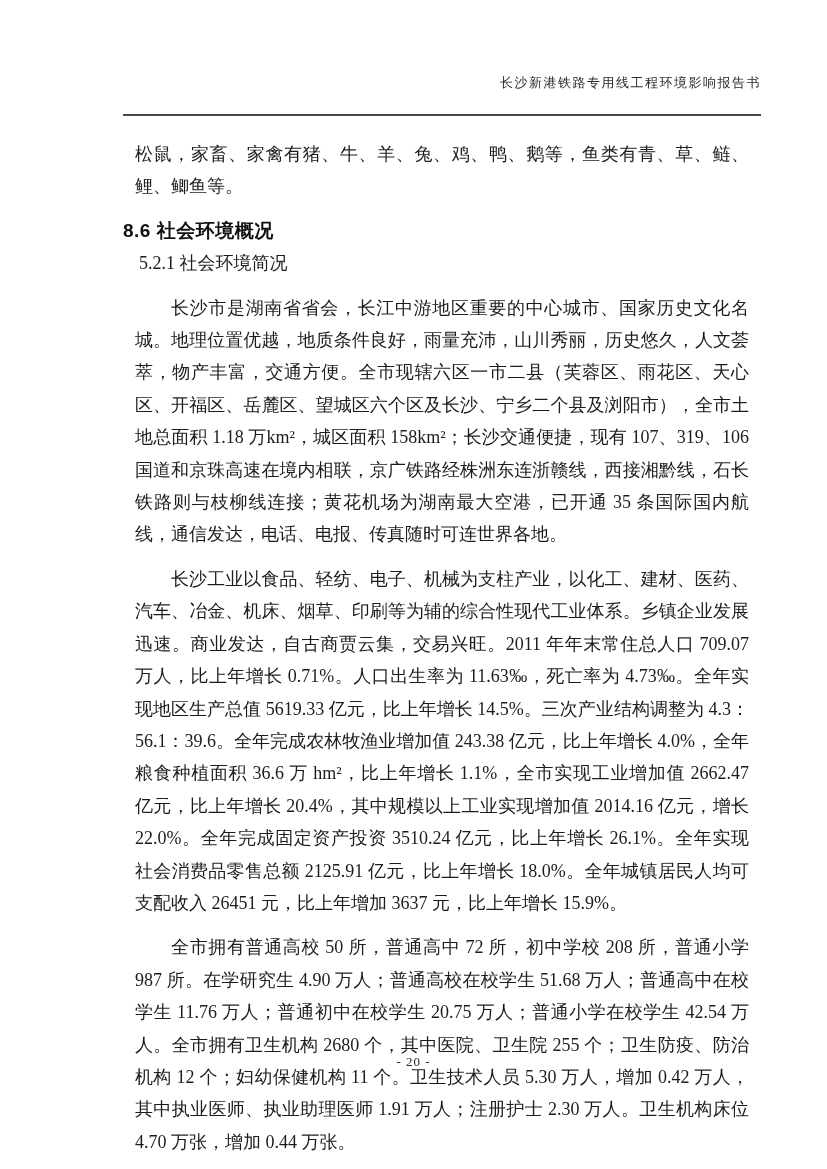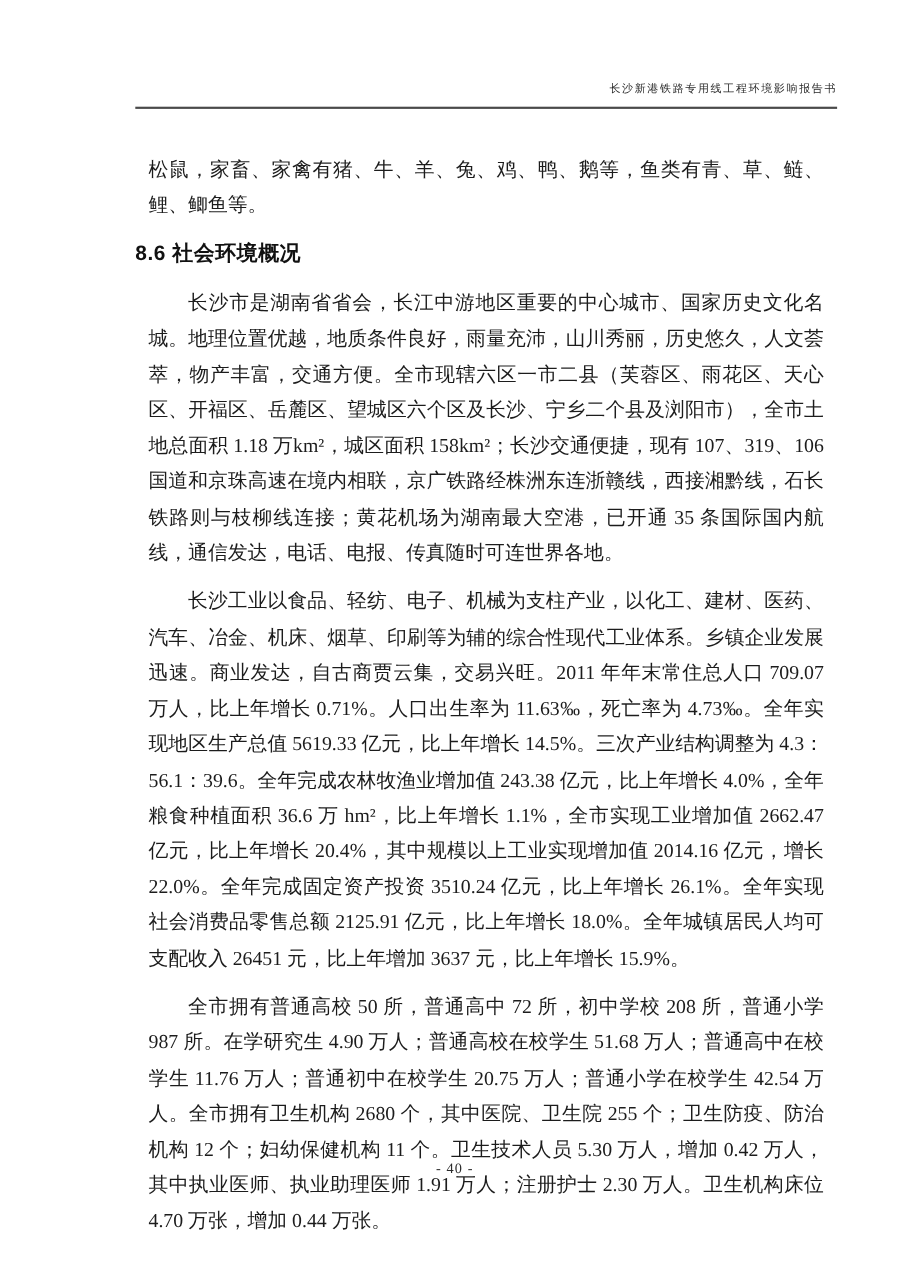--- a/index.html
+++ b/index.html
@@ -15,24 +15,24 @@
     overflow: hidden;
     font-family: "Liberation Serif", "DejaVu Serif", serif;
     color: #1c1c1c;
   }
   .header {
     position: absolute;
     top: 74px;
     left: 123px;
     width: 638px;
     text-align: right;
-    font-size: 10px;
+    font-size: 13px;
     letter-spacing: 1.5px;
     color: #2a2a2a;
-    padding-bottom: 9px;
+    padding-bottom: 22px;
     border-bottom: 2px solid #4a4a4a;
   }
   .content {
     position: absolute;
     top: 126px;
     left: 123px;
     width: 638px;
     font-size: 18px;
     line-height: 32.4px;
     text-align: justify;
@@ -80,25 +80,26 @@
 
   <div class="header">
     <span>长沙新港铁路专用线工程环境影响报告书</span>
   </div>
 
   <div class="content">
     <p class="no-indent">松鼠，家畜、家禽有猪、牛、羊、兔、鸡、鸭、鹅等，鱼类有青、草、鲢、鲤、鲫鱼等。</p>
 
     <h2 class="section-heading">8.6 社会环境概况</h2>
 
+    <h3 class="subsection-heading">5.2.1 社会环境简况</h3>
 
     <p>长沙市是湖南省省会，长江中游地区重要的中心城市、国家历史文化名城。地理位置优越，地质条件良好，雨量充沛，山川秀丽，历史悠久，人文荟萃，物产丰富，交通方便。全市现辖六区一市二县（芙蓉区、雨花区、天心区、开福区、岳麓区、望城区六个区及长沙、宁乡二个县及浏阳市），全市土地总面积 1.18 万km²，城区面积 158km²；长沙交通便捷，现有 107、319、106 国道和京珠高速在境内相联，京广铁路经株洲东连浙赣线，西接湘黔线，石长铁路则与枝柳线连接；黄花机场为湖南最大空港，已开通 35 条国际国内航线，通信发达，电话、电报、传真随时可连世界各地。</p>
 
     <p>长沙工业以食品、轻纺、电子、机械为支柱产业，以化工、建材、医药、汽车、冶金、机床、烟草、印刷等为辅的综合性现代工业体系。乡镇企业发展迅速。商业发达，自古商贾云集，交易兴旺。2011 年年末常住总人口 709.07 万人，比上年增长 0.71%。人口出生率为 11.63‰，死亡率为 4.73‰。全年实现地区生产总值 5619.33 亿元，比上年增长 14.5%。三次产业结构调整为 4.3：56.1：39.6。全年完成农林牧渔业增加值 243.38 亿元，比上年增长 4.0%，全年粮食种植面积 36.6 万 hm²，比上年增长 1.1%，全市实现工业增加值 2662.47 亿元，比上年增长 20.4%，其中规模以上工业实现增加值 2014.16 亿元，增长 22.0%。全年完成固定资产投资 3510.24 亿元，比上年增长 26.1%。全年实现社会消费品零售总额 2125.91 亿元，比上年增长 18.0%。全年城镇居民人均可支配收入 26451 元，比上年增加 3637 元，比上年增长 15.9%。</p>
 
     <p>全市拥有普通高校 50 所，普通高中 72 所，初中学校 208 所，普通小学 987 所。在学研究生 4.90 万人；普通高校在校学生 51.68 万人；普通高中在校学生 11.76 万人；普通初中在校学生 20.75 万人；普通小学在校学生 42.54 万人。全市拥有卫生机构 2680 个，其中医院、卫生院 255 个；卫生防疫、防治机构 12 个；妇幼保健机构 11 个。卫生技术人员 5.30 万人，增加 0.42 万人，其中执业医师、执业助理医师 1.91 万人；注册护士 2.30 万人。卫生机构床位 4.70 万张，增加 0.44 万张。</p>
   </div>
 
   <div class="footer">
-    <span>- 40 -</span>
+    <span>- 20 -</span>
   </div>
 
 </div>
 
 </body></html>

